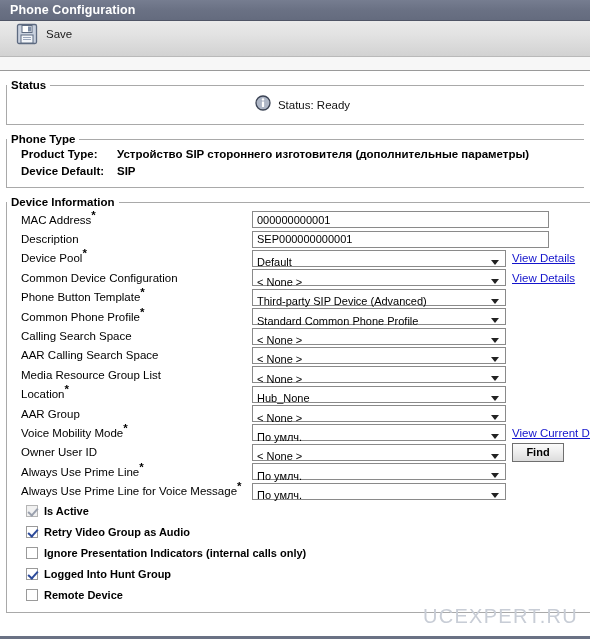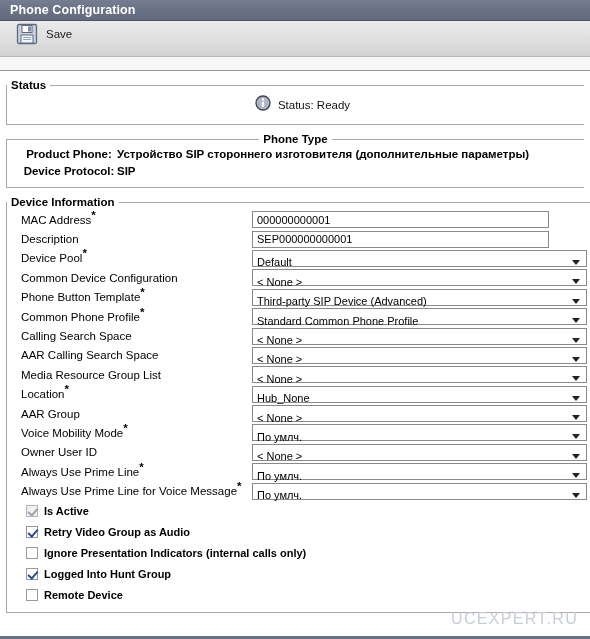--- a/index.html
+++ b/index.html
@@ -85,21 +85,21 @@
   .status-row {
     display: flex;
     align-items: center;
     gap: 7px;
     padding: 4px 0 8px 14px;
     justify-content: center;
   }
   .status-text { font-size: 11.5px; color: #111; }
 
   
-  #phonetype-fs { padding: 1px 0 7px 0; text-align: center; }
+  #phonetype-fs { padding: 1px 0 7px 0; }
   .pt-row {
     display: flex;
     font-size: 11.5px;
     color: #000;
     padding: 1px 0 1px 14px;
     line-height: 15px;
   }
   .pt-key { font-weight: bold; min-width: 96px; }
   .pt-val { font-weight: bold; }
 
@@ -130,21 +130,21 @@
     background: #ffffff;
     font-family: "Liberation Sans", sans-serif;
     font-size: 11px;
     color: #000;
     padding: 0 4px;
     line-height: 15px;
     outline: none;
   }
 
   .sel {
-    width: 335px;
+    width: 254px;
     height: 17px;
     border: 1px solid #8a8a8a;
     background: #ffffff;
     display: flex;
     align-items: center;
     justify-content: space-between;
     padding: 8px 2px 0 4px;
     font-size: 11px;
     color: #000;
     cursor: pointer;
@@ -209,21 +209,21 @@
   }
   .cb.disabled { background: #f1f1f1; border-color: #b5b5b5; cursor: default; }
   .cb.disabled.checked::after { border-color: #9aa0ad; }
   .clabel { font-size: 11px; color: #000; white-space: nowrap; font-weight: bold; }
 
   
   .watermark {
     position: absolute;
     right: 12px;
     bottom: 11px;
-    font-size: 16px;
+    font-size: 20px;
     letter-spacing: 1.3px;
     color: #c8cdd6;
     font-family: "Liberation Sans", sans-serif;
     user-select: none;
   }
 
   .bottom-rule {
     position: absolute;
     left: 0; right: 0; bottom: 0;
     height: 3px;
@@ -268,25 +268,25 @@
         </svg>
       </span>
       <span class="status-text">Status: Ready</span>
     </div>
   </fieldset>
 
   <fieldset id="phonetype-fs">
     <legend>Phone Type</legend>
     <div id="phone-type-rows">
         <div class="pt-row">
-          <span class="pt-key">Product Phone:</span>
+          <span class="pt-key">Product Type:</span>
           <span class="pt-val">Устройство SIP стороннего изготовителя (дополнительные параметры)</span>
         </div>
         <div class="pt-row">
-          <span class="pt-key">Device Protocol:</span>
+          <span class="pt-key">Device Default:</span>
           <span class="pt-val">SIP</span>
         </div>
       </div>
   </fieldset>
 
   <fieldset id="devinfo-fs">
     <legend>Device Information</legend>
     <div id="device-fields">
         <div class="frow">
           <div class="flabel"><span>MAC Address</span><span class="req">*</span></div>

